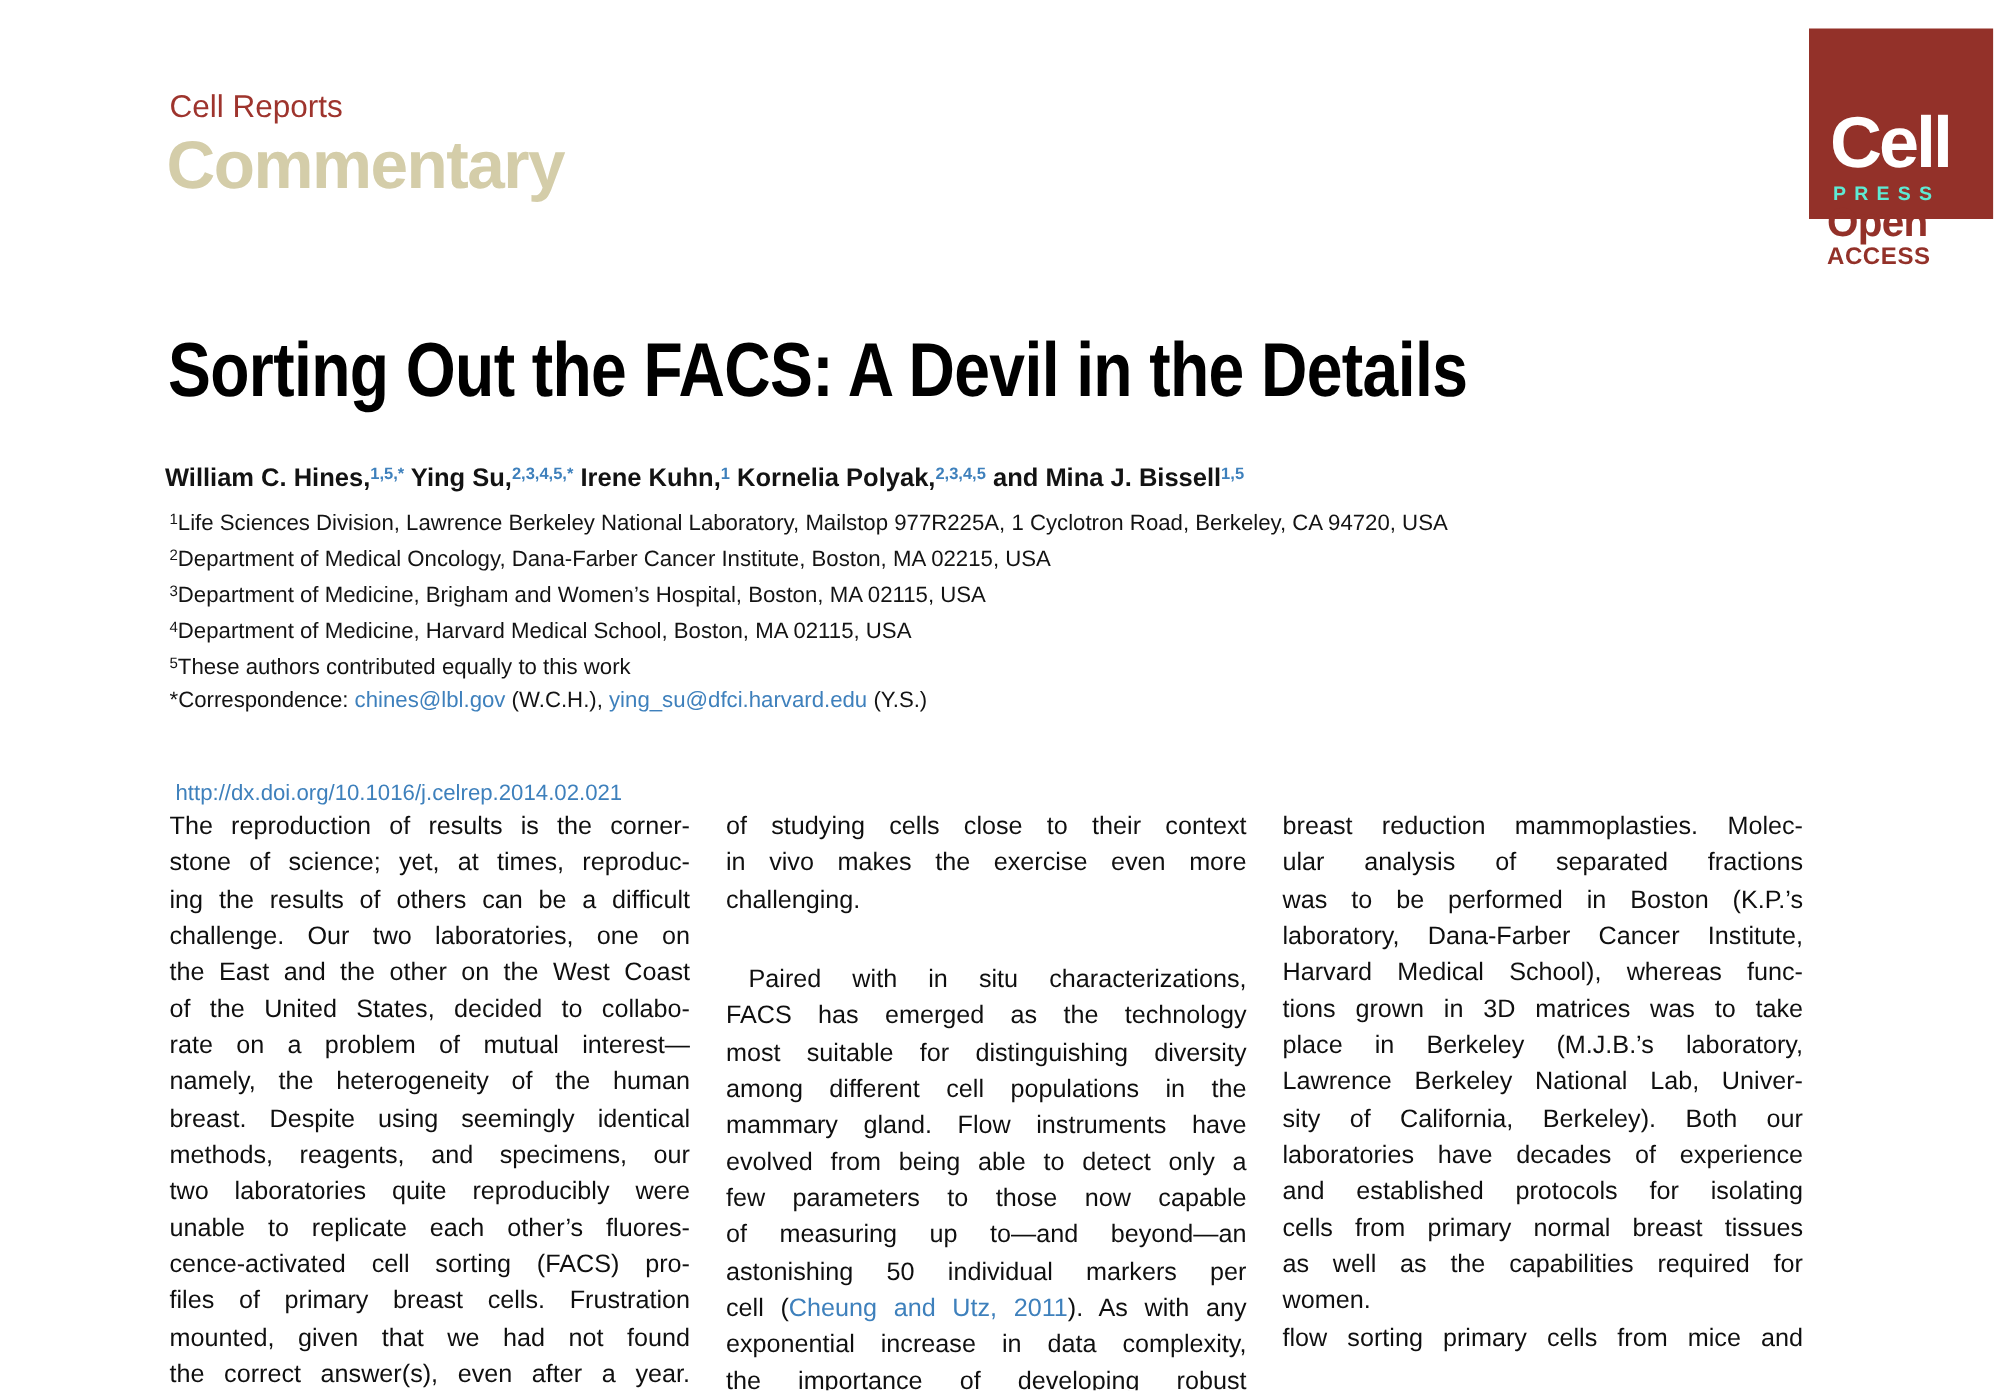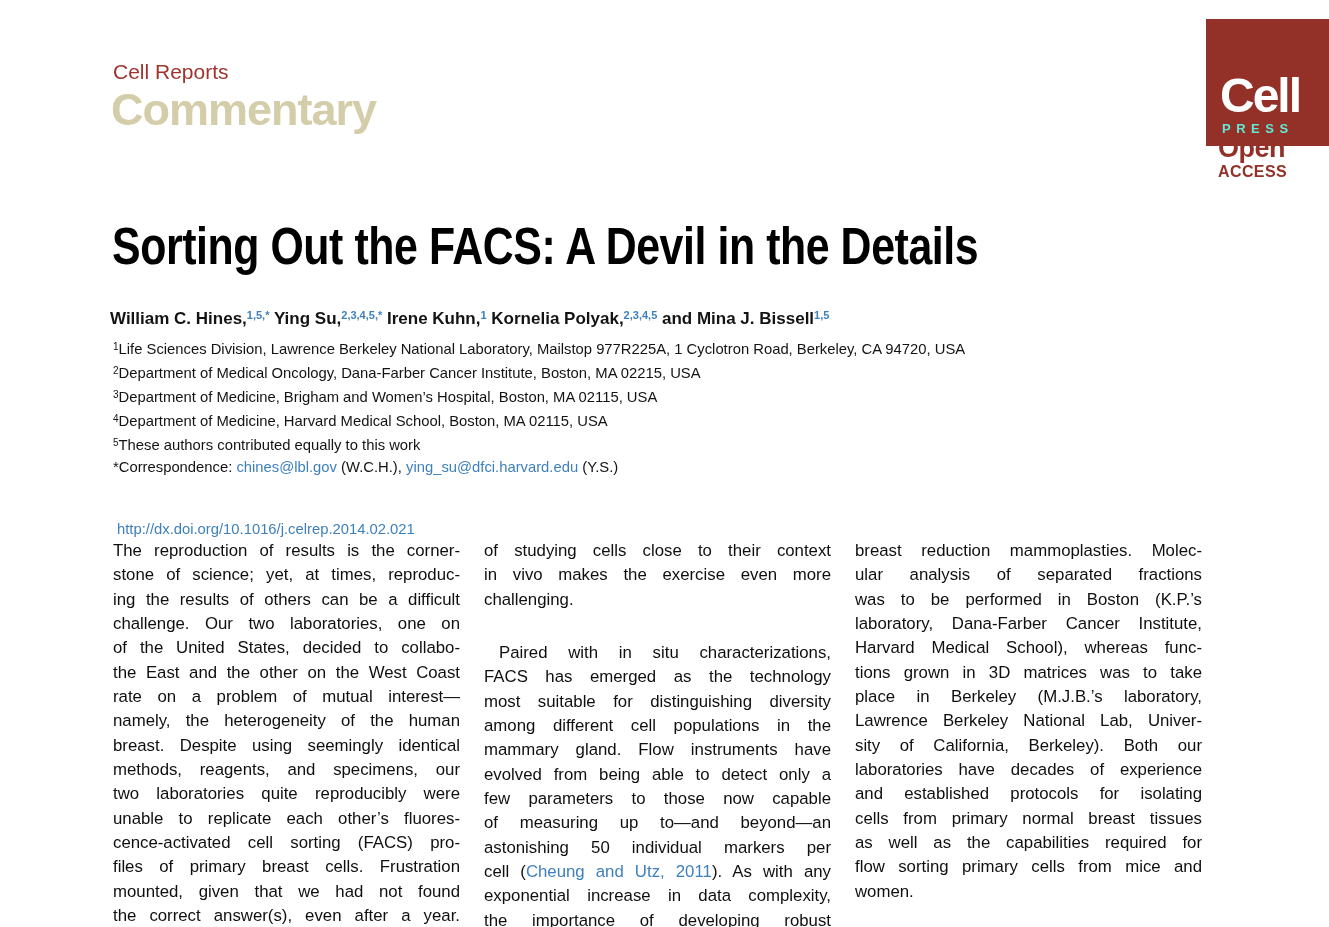--- a/index.html
+++ b/index.html
@@ -67,22 +67,22 @@
       <div><span>*Correspondence: </span><span class="link">chines@lbl.gov</span><span> (W.C.H.), </span><span class="link">ying_su@dfci.harvard.edu</span><span> (Y.S.)</span></div>
       <div class="pad"><span class="link">http://dx.doi.org/10.1016/j.celrep.2014.02.021</span></div>
     </div>
 
   <div class="body-cols">
       <div class="col">
         <div class="bl just">The reproduction of results is the corner-</div>
         <div class="bl just">stone of science; yet, at times, reproduc-</div>
         <div class="bl just">ing the results of others can be a difficult</div>
         <div class="bl just">challenge. Our two laboratories, one on</div>
+        <div class="bl just">the East and the other on the West Coast</div>
         <div class="bl just">of the United States, decided to collabo-</div>
-        <div class="bl just">the East and the other on the West Coast</div>
         <div class="bl just">rate on a problem of mutual interest—</div>
         <div class="bl just">namely, the heterogeneity of the human</div>
         <div class="bl just">breast. Despite using seemingly identical</div>
         <div class="bl just">methods, reagents, and specimens, our</div>
         <div class="bl just">two laboratories quite reproducibly were</div>
         <div class="bl just">unable to replicate each other’s fluores-</div>
         <div class="bl just">cence-activated cell sorting (FACS) pro-</div>
         <div class="bl just">files of primary breast cells. Frustration</div>
         <div class="bl just">mounted, given that we had not found</div>
         <div class="bl just">the correct answer(s), even after a year.</div>
@@ -112,18 +112,18 @@
         <div class="bl just">laboratory, Dana-Farber Cancer Institute,</div>
         <div class="bl just">Harvard Medical School), whereas func-</div>
         <div class="bl just">tions grown in 3D matrices was to take</div>
         <div class="bl just">place in Berkeley (M.J.B.’s laboratory,</div>
         <div class="bl just">Lawrence Berkeley National Lab, Univer-</div>
         <div class="bl just">sity of California, Berkeley). Both our</div>
         <div class="bl just">laboratories have decades of experience</div>
         <div class="bl just">and established protocols for isolating</div>
         <div class="bl just">cells from primary normal breast tissues</div>
         <div class="bl just">as well as the capabilities required for</div>
+        <div class="bl">women.</div>
         <div class="bl just">flow sorting primary cells from mice and</div>
-        <div class="bl">women.</div>
       </div>
     </div>
 
 </div>
 
 </body></html>

